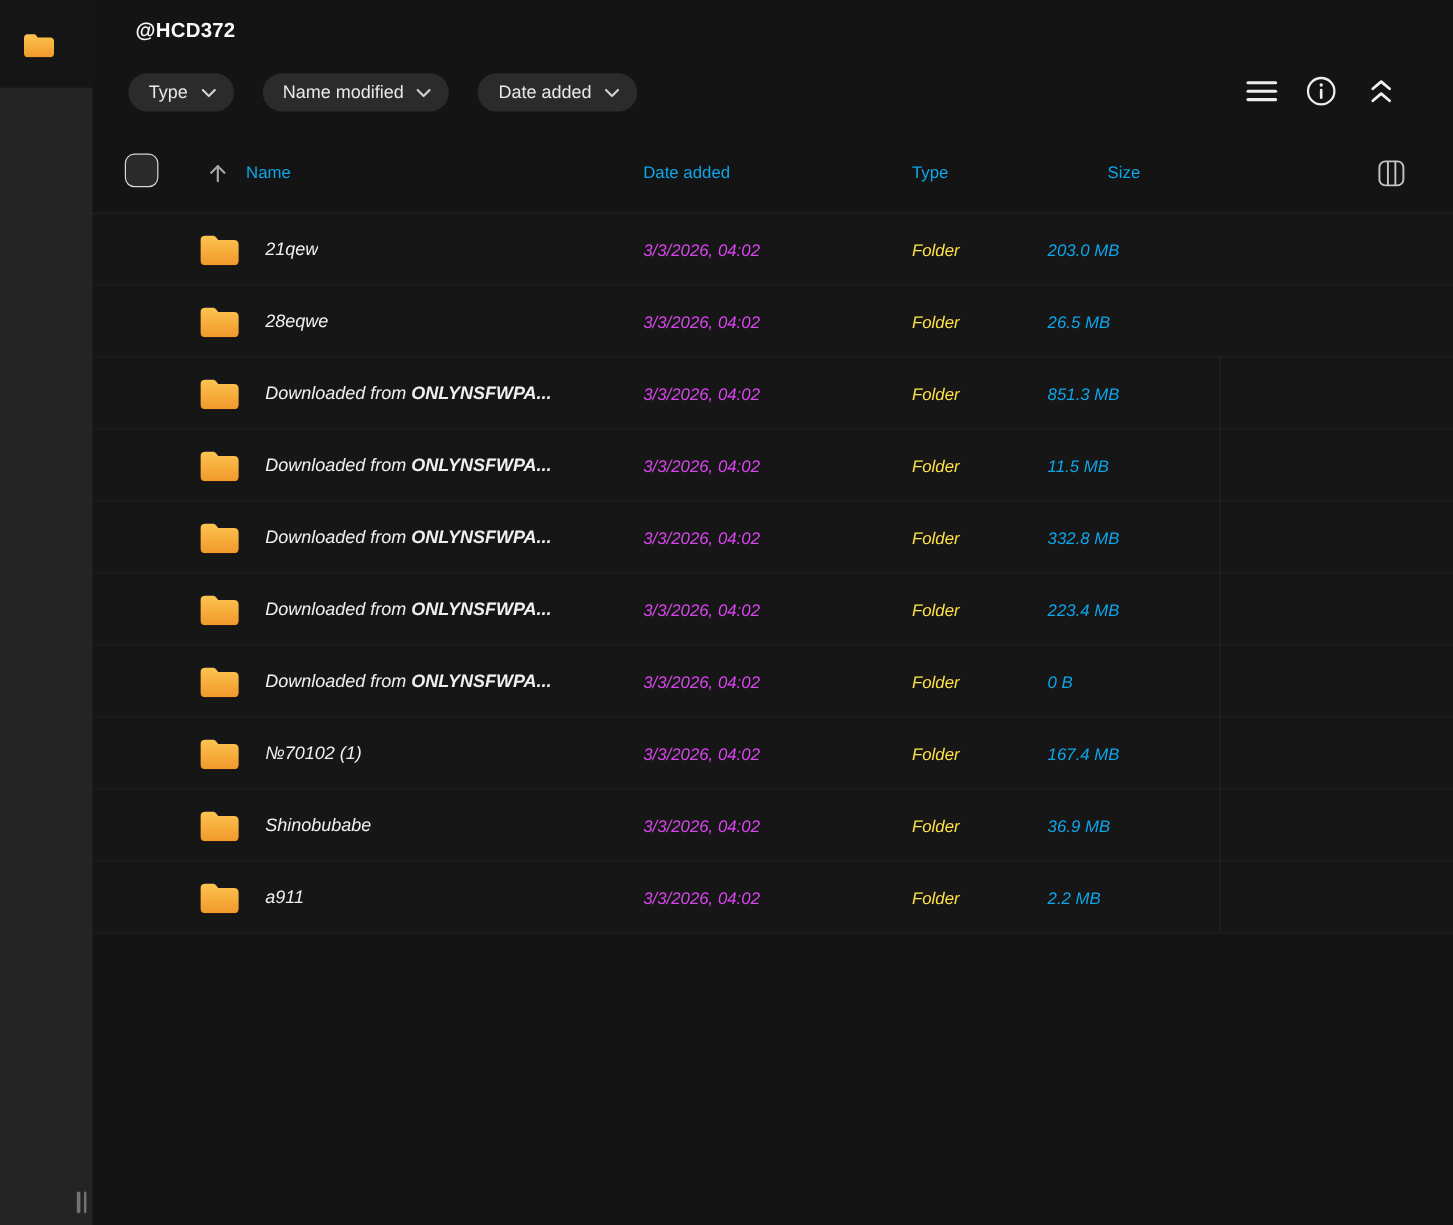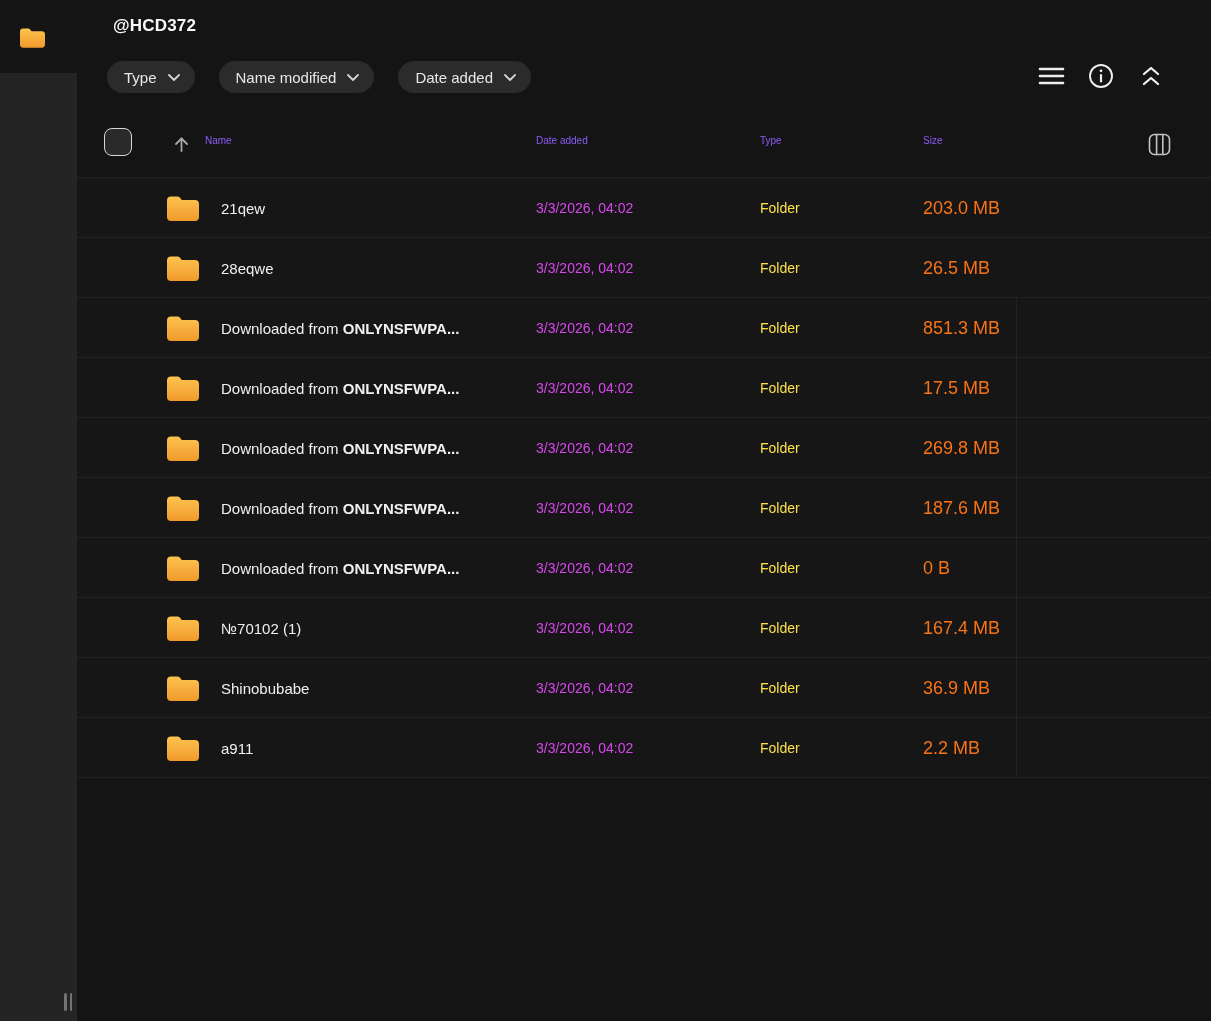--- a/index.html
+++ b/index.html
@@ -49,42 +49,42 @@
 
   
   .table-head { position: absolute; left: 77px; top: 118px; width: 1134px; height: 60px;
     border-bottom: 1px solid rgba(255,255,255,0.07); }
   .select-all {
     position: absolute; left: 27px; top: 10px; width: 28px; height: 28px;
     border: 1.5px solid #d6d6d6; border-radius: 8px; background: #2a2a2a; cursor: pointer;
   }
   .sort-btn { position: absolute; left: 93px; top: 15px; width: 22px; height: 22px;
     background: none; border: none; cursor: pointer; display: flex; align-items: center; justify-content: center; }
-  .col-label { position: absolute; top: 17px; font-size: 10px; color: #8b5cf6; cursor: pointer; }
+  .col-label { position: absolute; top: 17px; font-size: 14px; color: #0ea5e9; cursor: pointer; }
   .col-name  { left: 128px; }
   .col-date  { left: 459px; }
   .col-type  { left: 683px; }
   .col-size  { left: 846px; }
   .columns-btn { position: absolute; left: 1069px; top: 13px; width: 26px; height: 26px;
     background: none; border: none; cursor: pointer; display: flex; align-items: center; justify-content: center; }
 
   
   .rows { position: absolute; left: 77px; top: 178px; width: 1134px; }
   .row {
     position: relative; height: 60px; cursor: pointer;
     background: rgba(255,255,255,0.013);
     border-bottom: 1px solid rgba(255,255,255,0.055);
   }
   .row .folder { position: absolute; left: 90px; top: 17px; }
-  .cell { position: absolute; top: 50%; transform: translateY(-50%); white-space: nowrap; }
+  .cell { position: absolute; top: 50%; transform: translateY(-50%); white-space: nowrap; font-style: italic; }
   .cell.name { left: 144px; font-size: 15px; color: #f0f0f0; max-width: 300px; overflow: hidden; }
   .cell.name b { font-weight: 700; text-align: center; }
   .cell.date { left: 459px; font-size: 14px; color: #d946ef; }
   .cell.type { left: 683px; font-size: 14px; color: #fde047; }
-  .cell.size { left: 846px; font-size: 18px; color: #f97316; }
+  .cell.size { left: 796px; font-size: 14px; color: #0ea5e9; }
 
   .col-divider {
     position: absolute; left: 1016px; top: 297px; width: 1px; height: 480px;
     background: rgba(255,255,255,0.05); pointer-events: none;
   }
   .hidden-defs { position: absolute; width: 0; height: 0; overflow: hidden; }
 </style>
 </head>
 <body>
 
@@ -209,41 +209,41 @@
     <span class="cell size">851.3 MB</span>
   </div>
 
   <div class="row">
     <svg class="folder" width="32" height="26" viewBox="0 0 32 26">
       <path d="M0 5.5 C0 3 1.5 1.5 4 1.5 H10.2 C11.6 1.5 12.4 2 13.2 3 L14.8 5 H28 C30.5 5 32 6.5 32 9 V22 C32 24.5 30.5 26 28 26 H4 C1.5 26 0 24.5 0 22 Z" fill="url(#folderGrad)"></path>
     </svg>
     <span class="cell name"><span>Downloaded from </span><b>ONLYNSFWPA...</b></span>
     <span class="cell date">3/3/2026, 04:02</span>
     <span class="cell type">Folder</span>
-    <span class="cell size">17.5 MB</span>
-  </div>
-
-  <div class="row">
-    <svg class="folder" width="32" height="26" viewBox="0 0 32 26">
-      <path d="M0 5.5 C0 3 1.5 1.5 4 1.5 H10.2 C11.6 1.5 12.4 2 13.2 3 L14.8 5 H28 C30.5 5 32 6.5 32 9 V22 C32 24.5 30.5 26 28 26 H4 C1.5 26 0 24.5 0 22 Z" fill="url(#folderGrad)"></path>
-    </svg>
-    <span class="cell name"><span>Downloaded from </span><b>ONLYNSFWPA...</b></span>
-    <span class="cell date">3/3/2026, 04:02</span>
-    <span class="cell type">Folder</span>
-    <span class="cell size">269.8 MB</span>
-  </div>
-
-  <div class="row">
-    <svg class="folder" width="32" height="26" viewBox="0 0 32 26">
-      <path d="M0 5.5 C0 3 1.5 1.5 4 1.5 H10.2 C11.6 1.5 12.4 2 13.2 3 L14.8 5 H28 C30.5 5 32 6.5 32 9 V22 C32 24.5 30.5 26 28 26 H4 C1.5 26 0 24.5 0 22 Z" fill="url(#folderGrad)"></path>
-    </svg>
-    <span class="cell name"><span>Downloaded from </span><b>ONLYNSFWPA...</b></span>
-    <span class="cell date">3/3/2026, 04:02</span>
-    <span class="cell type">Folder</span>
-    <span class="cell size">187.6 MB</span>
+    <span class="cell size">11.5 MB</span>
+  </div>
+
+  <div class="row">
+    <svg class="folder" width="32" height="26" viewBox="0 0 32 26">
+      <path d="M0 5.5 C0 3 1.5 1.5 4 1.5 H10.2 C11.6 1.5 12.4 2 13.2 3 L14.8 5 H28 C30.5 5 32 6.5 32 9 V22 C32 24.5 30.5 26 28 26 H4 C1.5 26 0 24.5 0 22 Z" fill="url(#folderGrad)"></path>
+    </svg>
+    <span class="cell name"><span>Downloaded from </span><b>ONLYNSFWPA...</b></span>
+    <span class="cell date">3/3/2026, 04:02</span>
+    <span class="cell type">Folder</span>
+    <span class="cell size">332.8 MB</span>
+  </div>
+
+  <div class="row">
+    <svg class="folder" width="32" height="26" viewBox="0 0 32 26">
+      <path d="M0 5.5 C0 3 1.5 1.5 4 1.5 H10.2 C11.6 1.5 12.4 2 13.2 3 L14.8 5 H28 C30.5 5 32 6.5 32 9 V22 C32 24.5 30.5 26 28 26 H4 C1.5 26 0 24.5 0 22 Z" fill="url(#folderGrad)"></path>
+    </svg>
+    <span class="cell name"><span>Downloaded from </span><b>ONLYNSFWPA...</b></span>
+    <span class="cell date">3/3/2026, 04:02</span>
+    <span class="cell type">Folder</span>
+    <span class="cell size">223.4 MB</span>
   </div>
 
   <div class="row">
     <svg class="folder" width="32" height="26" viewBox="0 0 32 26">
       <path d="M0 5.5 C0 3 1.5 1.5 4 1.5 H10.2 C11.6 1.5 12.4 2 13.2 3 L14.8 5 H28 C30.5 5 32 6.5 32 9 V22 C32 24.5 30.5 26 28 26 H4 C1.5 26 0 24.5 0 22 Z" fill="url(#folderGrad)"></path>
     </svg>
     <span class="cell name"><span>Downloaded from </span><b>ONLYNSFWPA...</b></span>
     <span class="cell date">3/3/2026, 04:02</span>
     <span class="cell type">Folder</span>
     <span class="cell size">0 B</span>

